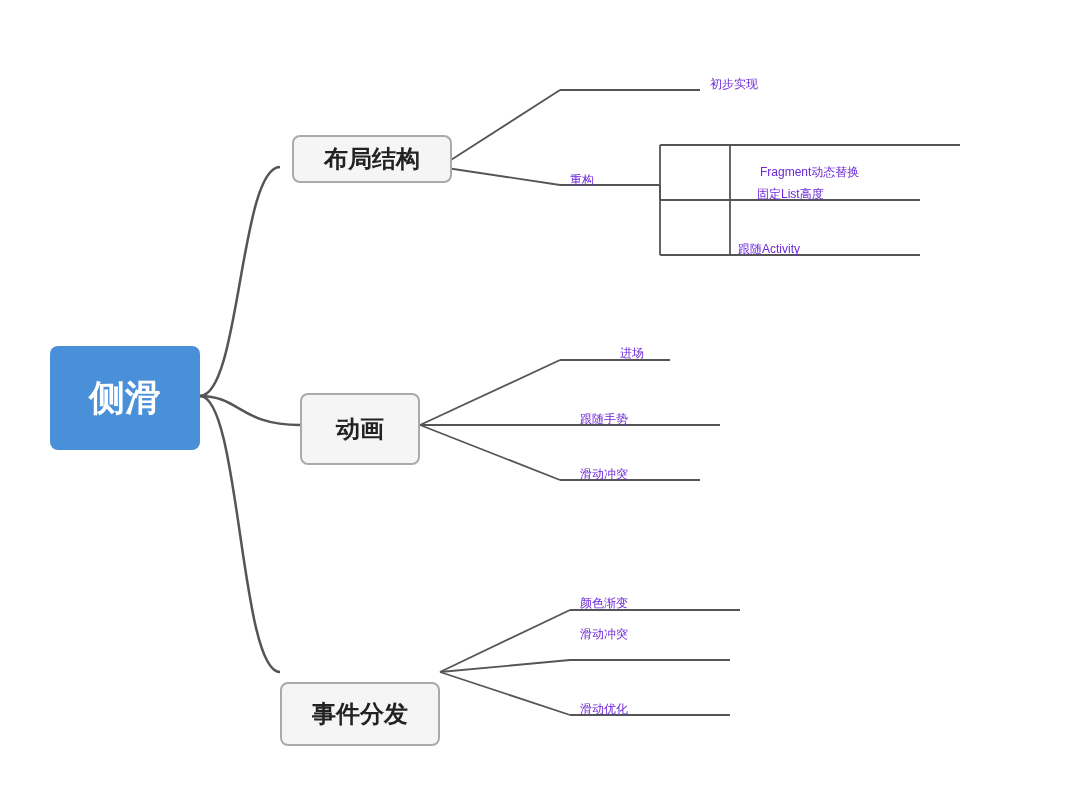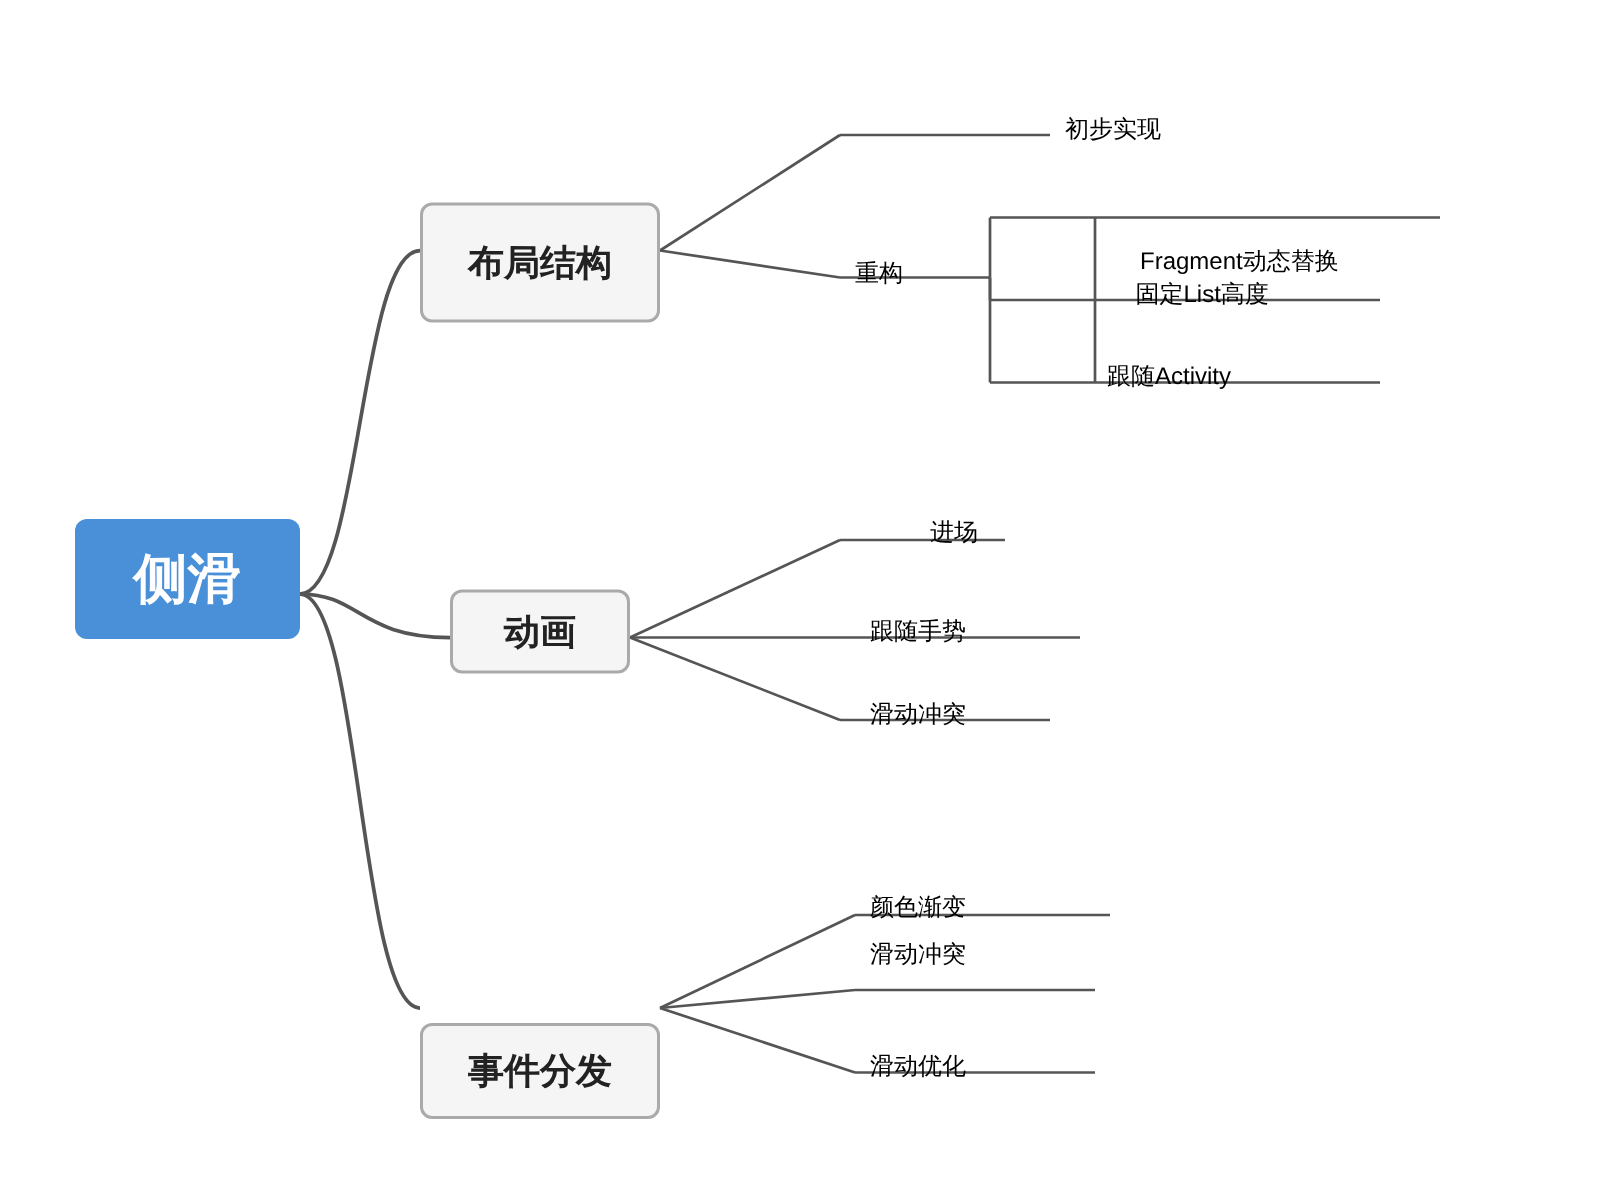--- a/index.html
+++ b/index.html
@@ -23,55 +23,55 @@
       align-items: center;
       justify-content: center;
       border-radius: 8px;
     }
     .node-box.root {
       background: #4a90d9;
       color: #fff;
       font-size: 36px;
       font-weight: bold;
       width: 150px;
-      height: 80px;
+      height: 104px;
       left: 50px;
       top: 346px;
     }
     .node-box.branch {
       background: #f5f5f5;
       border: 2px solid #aaa;
       color: #222;
       font-size: 24px;
       font-weight: bold;
     }
     .node-box.branch-layout {
       width: 160px;
-      height: 80px;
-      left: 280px;
+      height: 48px;
+      left: 292px;
       top: 135px;
       align-items: center;
     }
     .node-box.branch-anim {
       width: 120px;
-      height: 56px;
+      height: 72px;
       left: 300px;
       top: 393px;
     }
     .node-box.branch-event {
       width: 160px;
       height: 64px;
       left: 280px;
       top: 640px;
       margin-top: 42px;
     }
     .leaf-label {
       position: absolute;
-      font-size: 16px;
-      color: #000000;
+      font-size: 12px;
+      color: #6d28d9;
       white-space: nowrap;
     }
   </style>
 </head>
 <body>
 
 <svg id="mind-map" xmlns="http://www.w3.org/2000/svg">
 
   <path d="M 200,396 C 240,396 240,167 280,167" fill="none" stroke="#555" stroke-width="2.5"></path>
 

